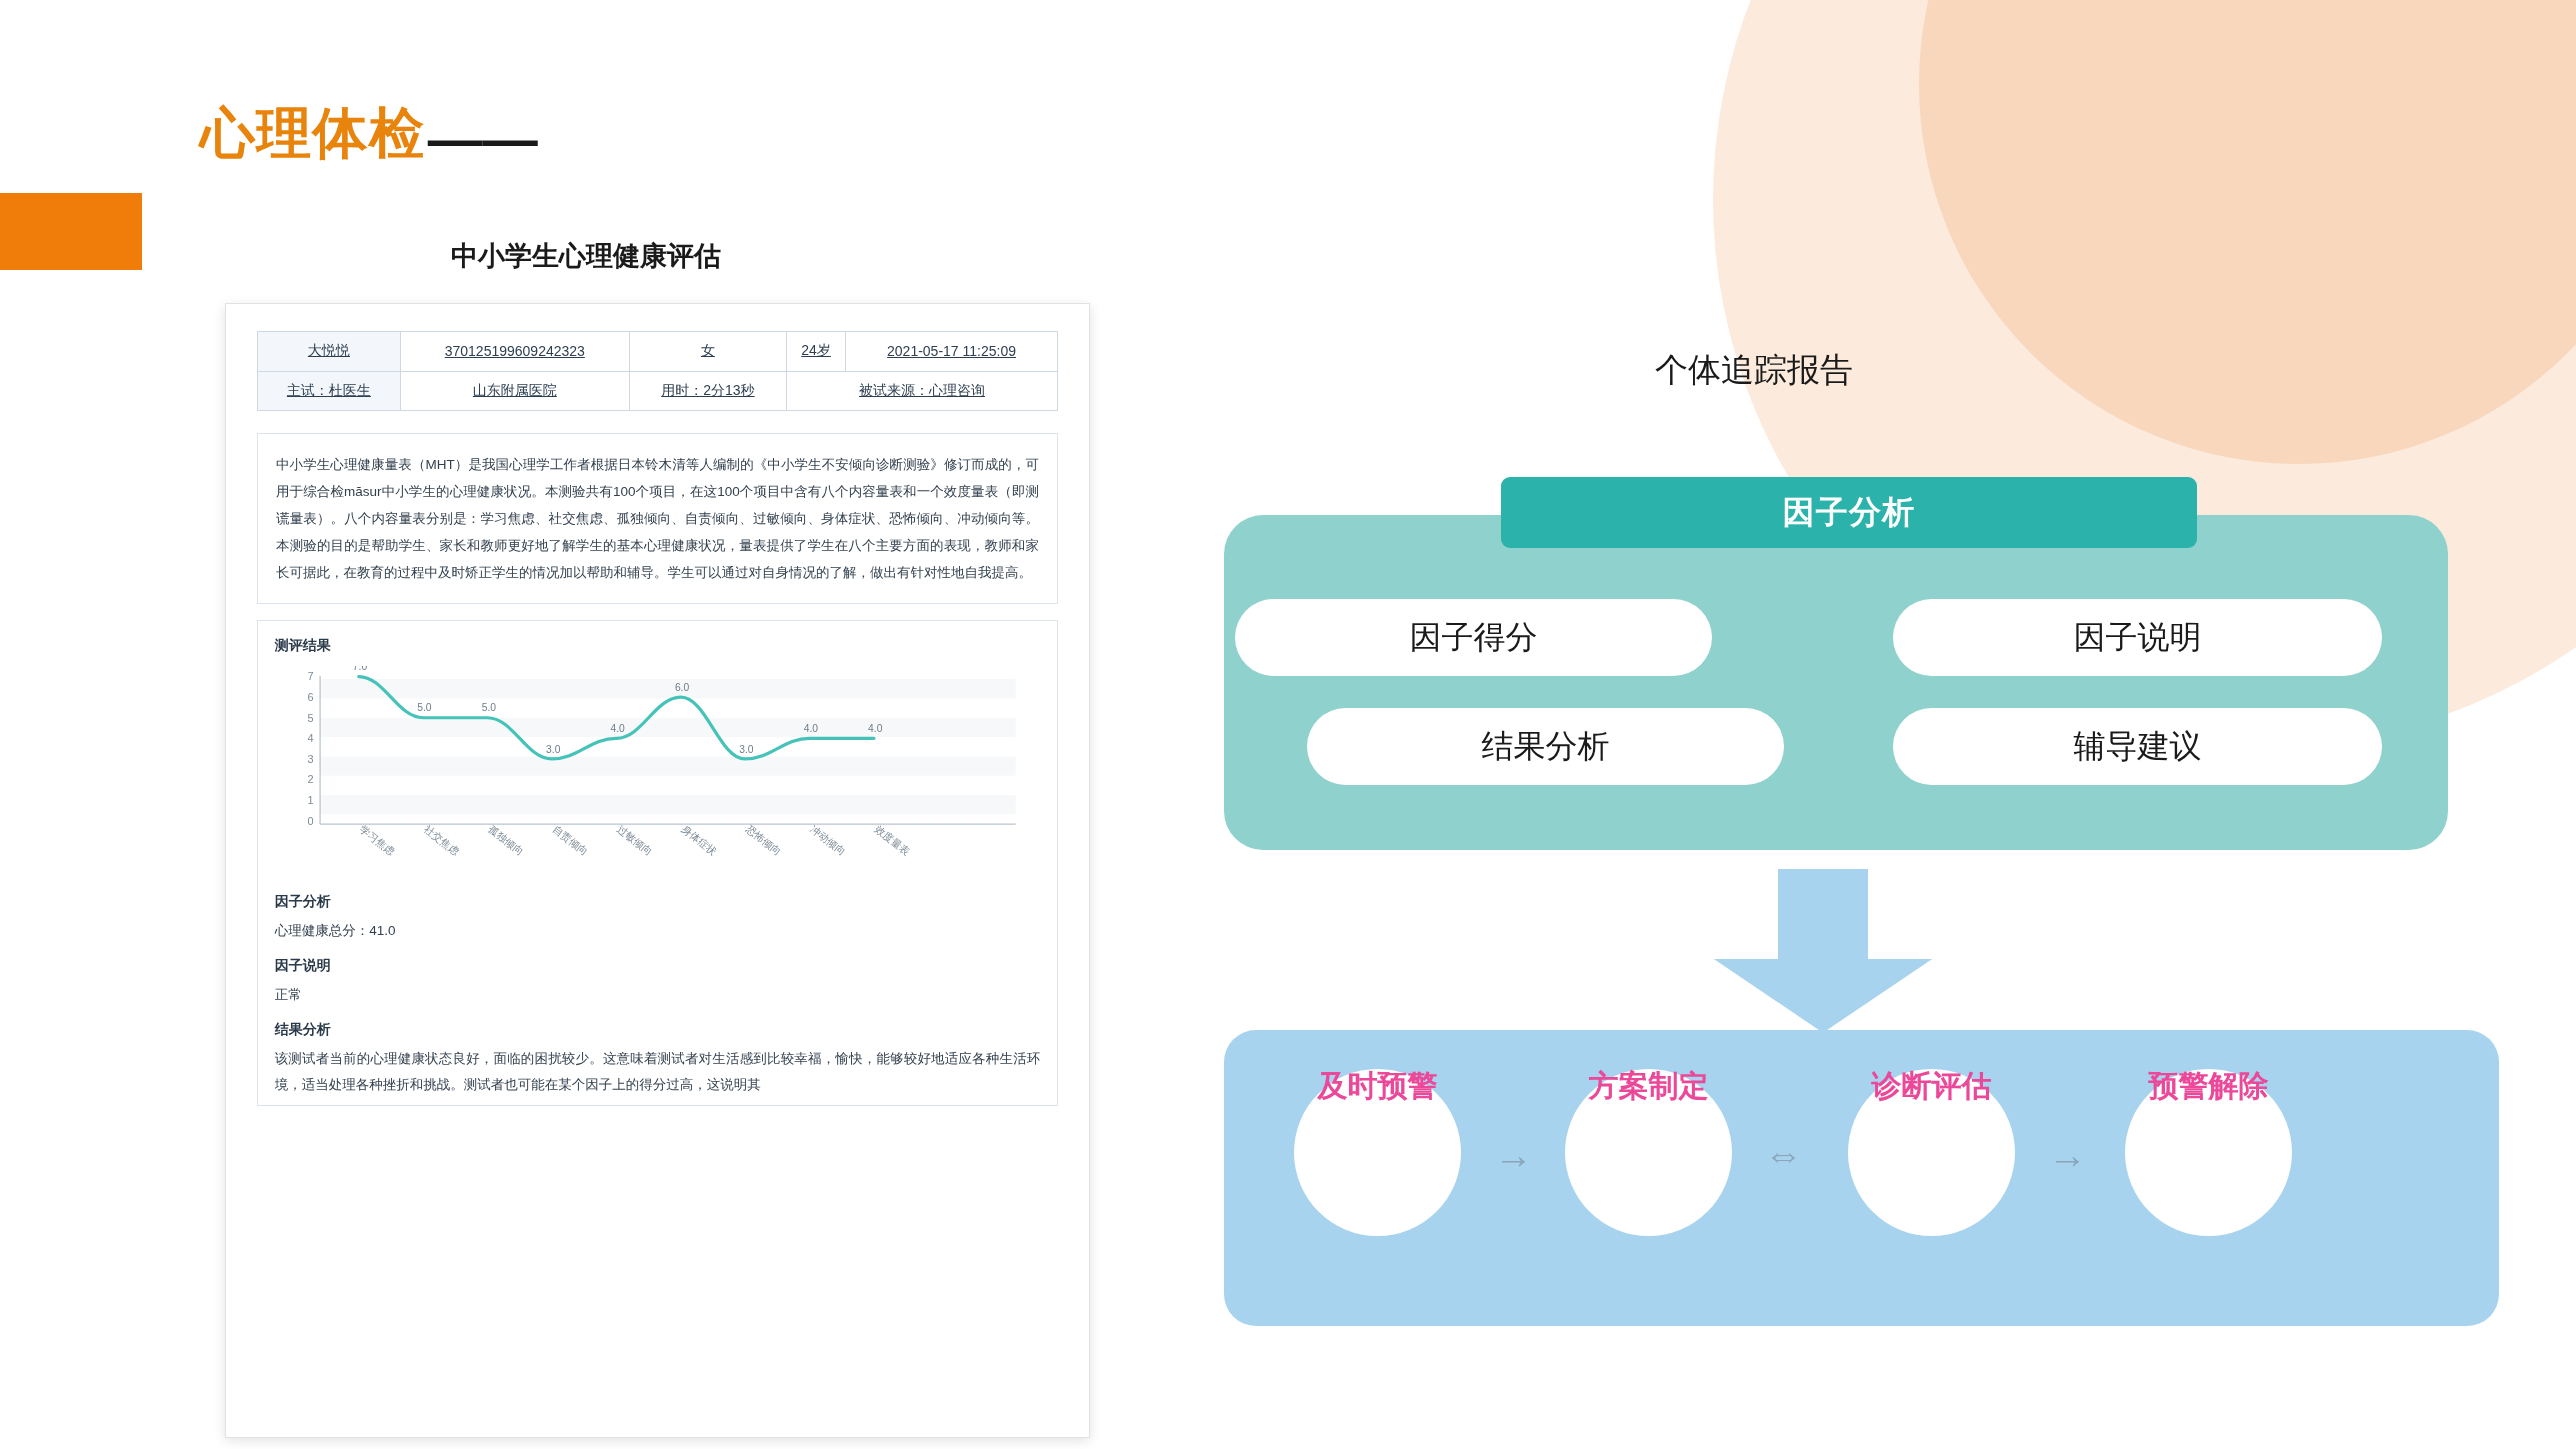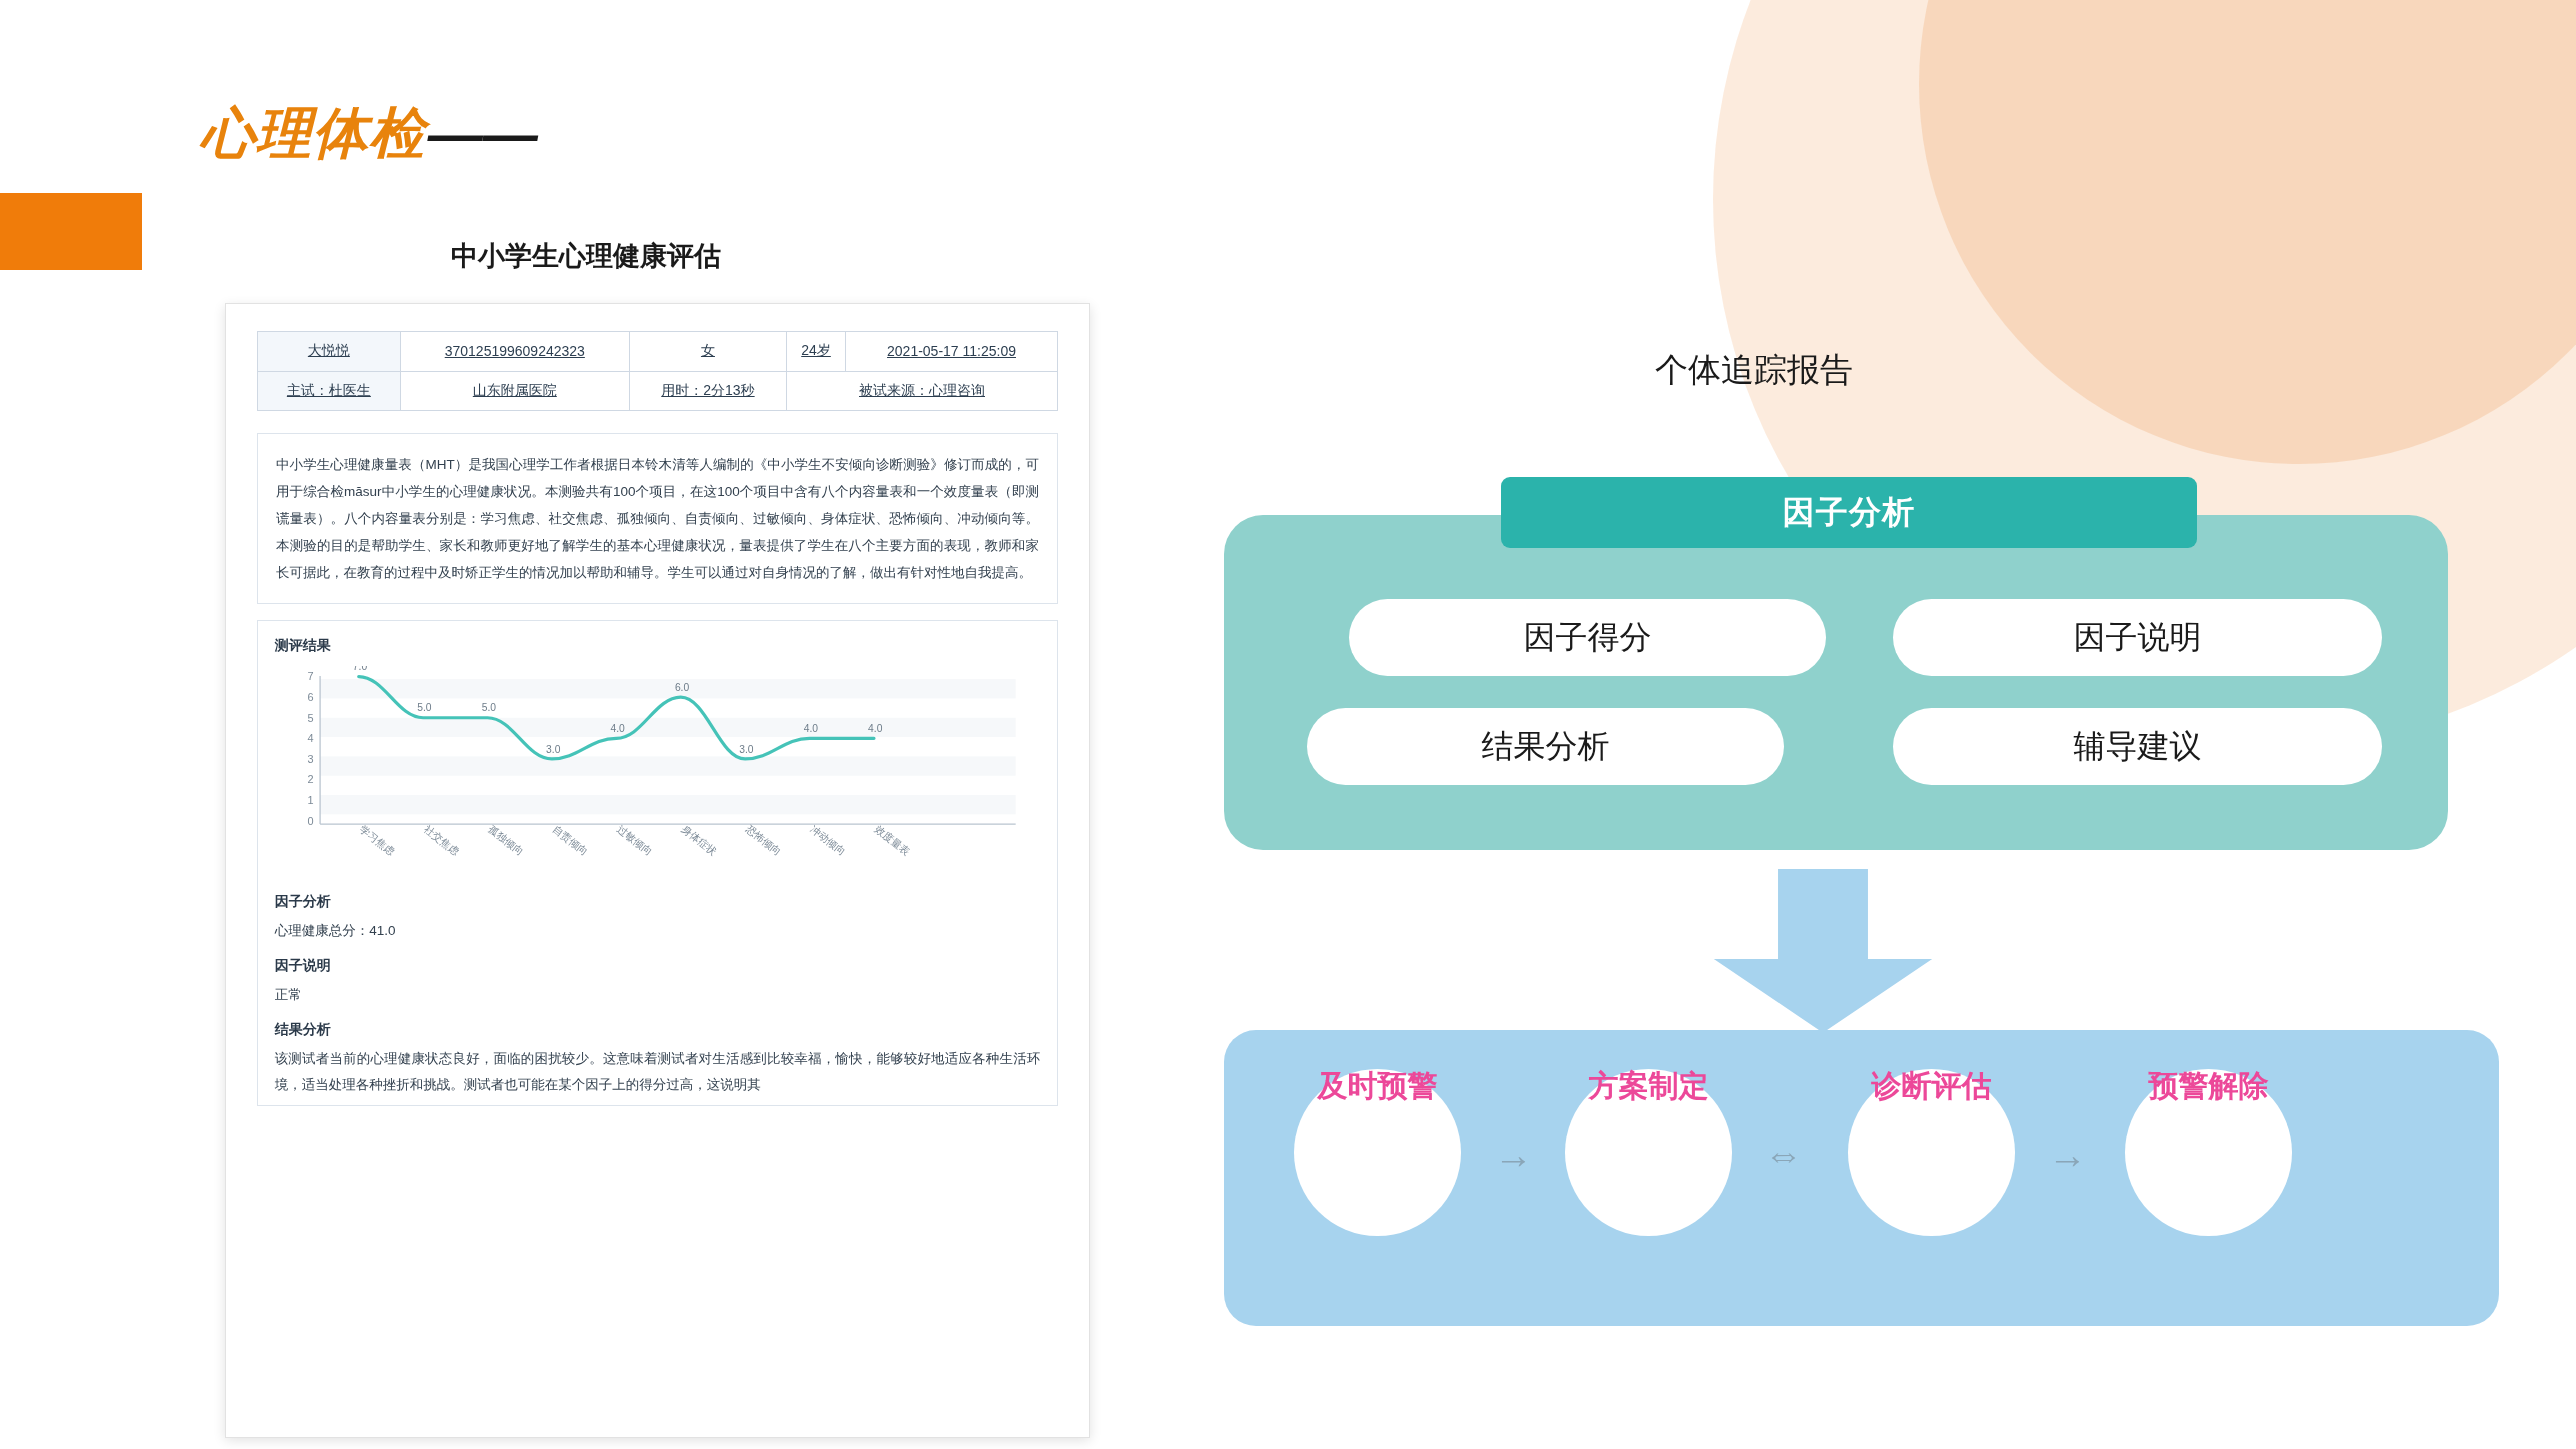--- a/index.html
+++ b/index.html
@@ -29,23 +29,22 @@
   }
   
   .left-tab{
     position:absolute;left:0;top:193px;
     width:142px;height:77px;
     background:#f07c0a;
   }
   
   .title-row{
     position:absolute;left:200px;top:97px;
-    display:flex;align-items:center;gap:0px;
+    display:flex;align-items:flex-end;gap:0px;
     white-space:nowrap;
-    font-style:italic;
   }
   .title-main{
     font-size:55px;font-weight:bold;color:#e8830c;
     letter-spacing:1.3px;
   }
   .title-dash{
     font-size:55px;font-weight:bold;color:#1a1a1a;
     margin-left:2.6px;margin-right:10.3px;
   }
   .title-sub{
@@ -120,21 +119,21 @@
     color:#ffffff;font-size:32px;font-weight:bold;letter-spacing:1.3px;
   }
   .pill{
     position:absolute;
     height:77px;
     background:#ffffff;
     border-radius:39px;
     display:flex;align-items:center;justify-content:center;
     font-size:32px;color:#1a1a1a;
   }
-  .pill.p1{left:1349px;top:599px;width:477px;text-align:right;}
+  .pill.p1{left:1235px;top:599px;width:477px;text-align:right;}
   .pill.p2{left:1893px;top:599px;width:489px;}
   .pill.p3{left:1307px;top:708px;width:477px;}
   .pill.p4{left:1893px;top:708px;width:489px;}
 
   
   .arrow-down{
     position:absolute;left:1707px;top:869px;
     width:232px;height:167px;
   }
 

